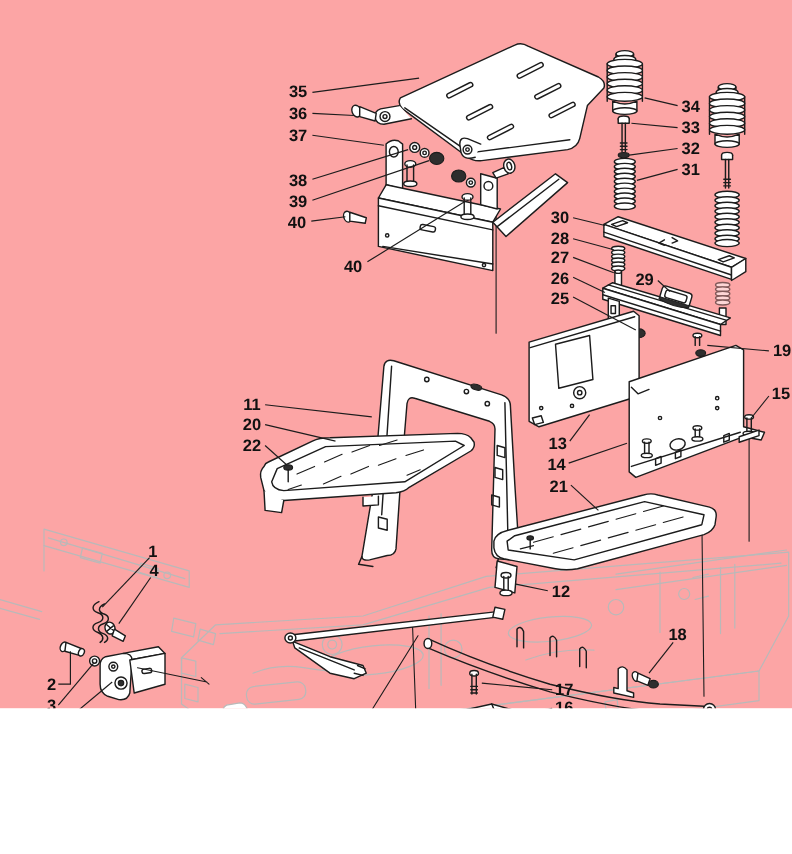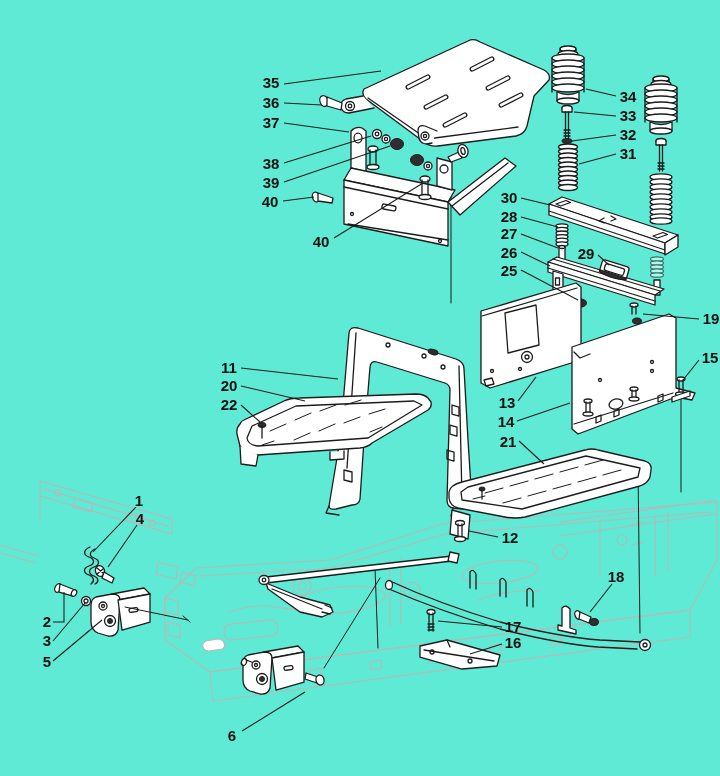--- a/index.html
+++ b/index.html
@@ -1,16 +1,16 @@
 <!DOCTYPE html>
 <html><head>
 <meta charset="utf-8">
 <style>
   html,body{margin:0;padding:0;background:#fff;}
-  .stage{position:relative;width:720px;height:776px;background:#5eead4;overflow:hidden;
+  .stage{position:relative;width:720px;height:644px;background:#fca5a5;overflow:hidden;
          font-family:"Liberation Sans", sans-serif;}
   svg{position:absolute;left:0;top:0;}
   .g{stroke:#b9b9b9;fill:none;stroke-width:1.1;stroke-linecap:round;stroke-linejoin:round;}
   .gf{stroke:#b9b9b9;fill:#ffffff;stroke-width:1.1;stroke-linejoin:round;}
   .k{stroke:#1c1c1c;fill:#ffffff;stroke-width:1.3;stroke-linecap:round;stroke-linejoin:round;}
   .kn{stroke:#1c1c1c;fill:none;stroke-width:1.3;stroke-linecap:round;stroke-linejoin:round;}
   .kt{stroke:#1c1c1c;fill:none;stroke-width:1;stroke-linecap:round;}
   .dk{stroke:#1c1c1c;fill:#2e2e2e;stroke-width:1;}
   .ld{stroke:#1c1c1c;fill:none;stroke-width:1.05;}
   .lbl{font:bold 15px "Liberation Sans",sans-serif;fill:#111;text-anchor:middle;}

